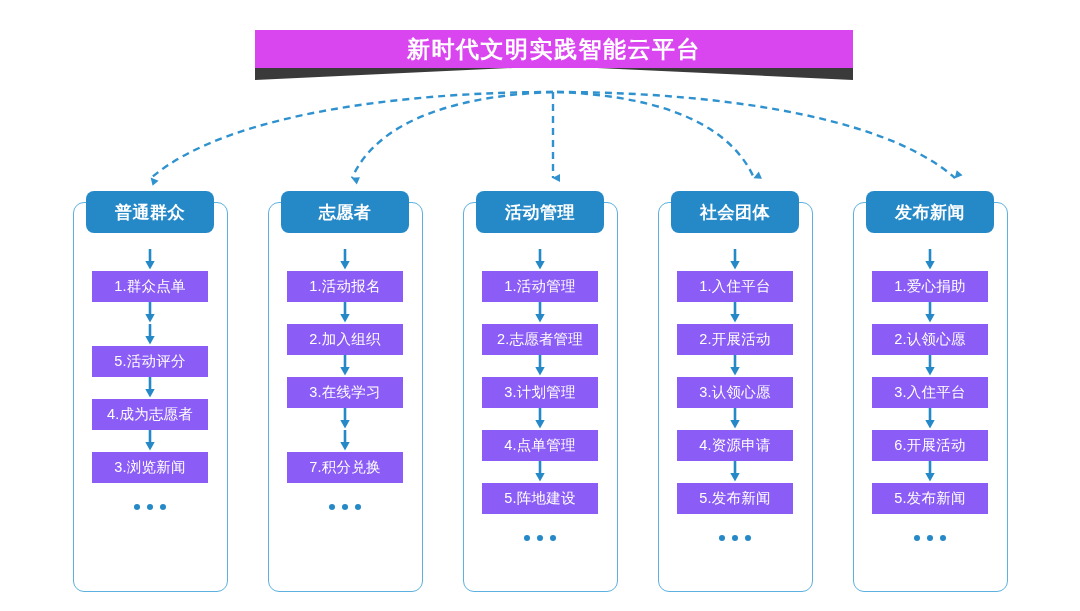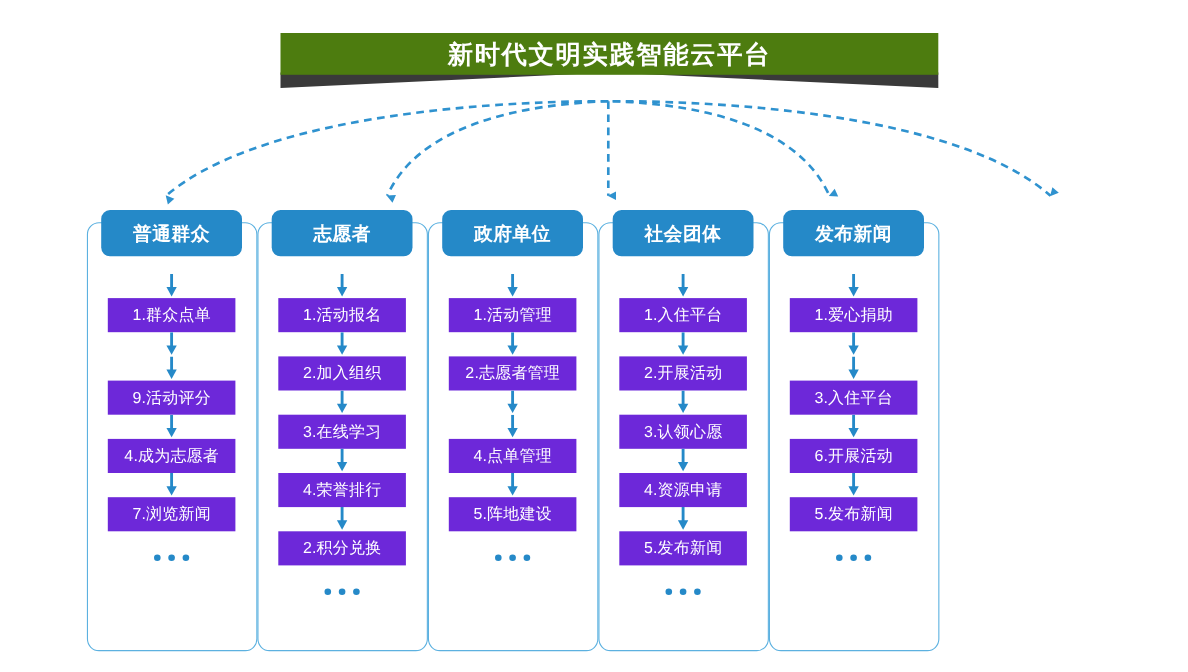--- a/index.html
+++ b/index.html
@@ -37,21 +37,21 @@
     border-top: 0;
     border-bottom: 14px solid transparent;
     box-sizing: border-box;
   }
   .title-bar {
     position: absolute;
     left: 255px;
     top: 30px;
     width: 598px;
     height: 38px;
-    background: #4d7c0f;
+    background: #d946ef;
     display: flex;
     align-items: center;
     justify-content: center;
   }
   .title-text {
     color: #ffffff;
     font-size: 23px;
     font-weight: bold;
     letter-spacing: 1.5px;
     line-height: 1;
@@ -76,24 +76,25 @@
     width: 1080px;
     height: 611px;
     pointer-events: none;
   }
 
   
   .columns {
     position: absolute;
     left: 0;
     top: 202px;
-    width: 932px;
+    width: 1080px;
     height: 400px;
     display: flex;
     justify-content: center;
+    gap: 40px;
   }
   .column {
     position: relative;
     width: 155px;
     height: 390px;
     border: 1.6px solid #5cb1e0;
     border-radius: 11px;
     box-sizing: border-box;
     background: #ffffff;
   }
@@ -125,21 +126,21 @@
     align-items: center;
   }
   .down-arrow {
     width: 12px;
     height: 22px;
     display: block;
   }
   .item {
     width: 116px;
     height: 31px;
-    background: #6d28d9;
+    background: #8b5cf6;
     color: #ffffff;
     font-size: 14.5px;
     display: flex;
     align-items: center;
     justify-content: center;
     white-space: nowrap;
     letter-spacing: 0.2px;
   }
   .ellipsis {
     margin-top: 21px;
@@ -192,31 +193,31 @@
           </svg>
           <div class="item">1.群众点单</div>
           <svg class="down-arrow" viewBox="0 0 12 22">
             <path d="M6,0 L6,13" stroke="#2589c8" stroke-width="2.6" fill="none"></path>
             <path d="M1.3,12 L10.7,12 L6,20.5 Z" fill="#2589c8"></path>
           </svg>
           <svg class="down-arrow" viewBox="0 0 12 22">
             <path d="M6,0 L6,13" stroke="#2589c8" stroke-width="2.6" fill="none"></path>
             <path d="M1.3,12 L10.7,12 L6,20.5 Z" fill="#2589c8"></path>
           </svg>
-          <div class="item">9.活动评分</div>
+          <div class="item">5.活动评分</div>
           <svg class="down-arrow" viewBox="0 0 12 22">
             <path d="M6,0 L6,13" stroke="#2589c8" stroke-width="2.6" fill="none"></path>
             <path d="M1.3,12 L10.7,12 L6,20.5 Z" fill="#2589c8"></path>
           </svg>
           <div class="item">4.成为志愿者</div>
           <svg class="down-arrow" viewBox="0 0 12 22">
             <path d="M6,0 L6,13" stroke="#2589c8" stroke-width="2.6" fill="none"></path>
             <path d="M1.3,12 L10.7,12 L6,20.5 Z" fill="#2589c8"></path>
           </svg>
-          <div class="item">7.浏览新闻</div>
+          <div class="item">3.浏览新闻</div>
           <div class="ellipsis">
             <span></span>
             <span></span>
             <span></span>
           </div>
         </div>
       </div>
       <div class="column">
         <div class="col-header">志愿者</div>
         <div class="col-body">
@@ -232,50 +233,50 @@
           <div class="item">2.加入组织</div>
           <svg class="down-arrow" viewBox="0 0 12 22">
             <path d="M6,0 L6,13" stroke="#2589c8" stroke-width="2.6" fill="none"></path>
             <path d="M1.3,12 L10.7,12 L6,20.5 Z" fill="#2589c8"></path>
           </svg>
           <div class="item">3.在线学习</div>
           <svg class="down-arrow" viewBox="0 0 12 22">
             <path d="M6,0 L6,13" stroke="#2589c8" stroke-width="2.6" fill="none"></path>
             <path d="M1.3,12 L10.7,12 L6,20.5 Z" fill="#2589c8"></path>
           </svg>
-          <div class="item">4.荣誉排行</div>
-          <svg class="down-arrow" viewBox="0 0 12 22">
-            <path d="M6,0 L6,13" stroke="#2589c8" stroke-width="2.6" fill="none"></path>
-            <path d="M1.3,12 L10.7,12 L6,20.5 Z" fill="#2589c8"></path>
-          </svg>
-          <div class="item">2.积分兑换</div>
-          <div class="ellipsis">
-            <span></span>
-            <span></span>
-            <span></span>
-          </div>
-        </div>
-      </div>
-      <div class="column">
-        <div class="col-header">政府单位</div>
+          <svg class="down-arrow" viewBox="0 0 12 22">
+            <path d="M6,0 L6,13" stroke="#2589c8" stroke-width="2.6" fill="none"></path>
+            <path d="M1.3,12 L10.7,12 L6,20.5 Z" fill="#2589c8"></path>
+          </svg>
+          <div class="item">7.积分兑换</div>
+          <div class="ellipsis">
+            <span></span>
+            <span></span>
+            <span></span>
+          </div>
+        </div>
+      </div>
+      <div class="column">
+        <div class="col-header">活动管理</div>
         <div class="col-body">
           <svg class="down-arrow" viewBox="0 0 12 22">
             <path d="M6,0 L6,13" stroke="#2589c8" stroke-width="2.6" fill="none"></path>
             <path d="M1.3,12 L10.7,12 L6,20.5 Z" fill="#2589c8"></path>
           </svg>
           <div class="item">1.活动管理</div>
           <svg class="down-arrow" viewBox="0 0 12 22">
             <path d="M6,0 L6,13" stroke="#2589c8" stroke-width="2.6" fill="none"></path>
             <path d="M1.3,12 L10.7,12 L6,20.5 Z" fill="#2589c8"></path>
           </svg>
           <div class="item">2.志愿者管理</div>
           <svg class="down-arrow" viewBox="0 0 12 22">
             <path d="M6,0 L6,13" stroke="#2589c8" stroke-width="2.6" fill="none"></path>
             <path d="M1.3,12 L10.7,12 L6,20.5 Z" fill="#2589c8"></path>
           </svg>
+          <div class="item">3.计划管理</div>
           <svg class="down-arrow" viewBox="0 0 12 22">
             <path d="M6,0 L6,13" stroke="#2589c8" stroke-width="2.6" fill="none"></path>
             <path d="M1.3,12 L10.7,12 L6,20.5 Z" fill="#2589c8"></path>
           </svg>
           <div class="item">4.点单管理</div>
           <svg class="down-arrow" viewBox="0 0 12 22">
             <path d="M6,0 L6,13" stroke="#2589c8" stroke-width="2.6" fill="none"></path>
             <path d="M1.3,12 L10.7,12 L6,20.5 Z" fill="#2589c8"></path>
           </svg>
           <div class="item">5.阵地建设</div>
@@ -326,20 +327,21 @@
         <div class="col-body">
           <svg class="down-arrow" viewBox="0 0 12 22">
             <path d="M6,0 L6,13" stroke="#2589c8" stroke-width="2.6" fill="none"></path>
             <path d="M1.3,12 L10.7,12 L6,20.5 Z" fill="#2589c8"></path>
           </svg>
           <div class="item">1.爱心捐助</div>
           <svg class="down-arrow" viewBox="0 0 12 22">
             <path d="M6,0 L6,13" stroke="#2589c8" stroke-width="2.6" fill="none"></path>
             <path d="M1.3,12 L10.7,12 L6,20.5 Z" fill="#2589c8"></path>
           </svg>
+          <div class="item">2.认领心愿</div>
           <svg class="down-arrow" viewBox="0 0 12 22">
             <path d="M6,0 L6,13" stroke="#2589c8" stroke-width="2.6" fill="none"></path>
             <path d="M1.3,12 L10.7,12 L6,20.5 Z" fill="#2589c8"></path>
           </svg>
           <div class="item">3.入住平台</div>
           <svg class="down-arrow" viewBox="0 0 12 22">
             <path d="M6,0 L6,13" stroke="#2589c8" stroke-width="2.6" fill="none"></path>
             <path d="M1.3,12 L10.7,12 L6,20.5 Z" fill="#2589c8"></path>
           </svg>
           <div class="item">6.开展活动</div>

